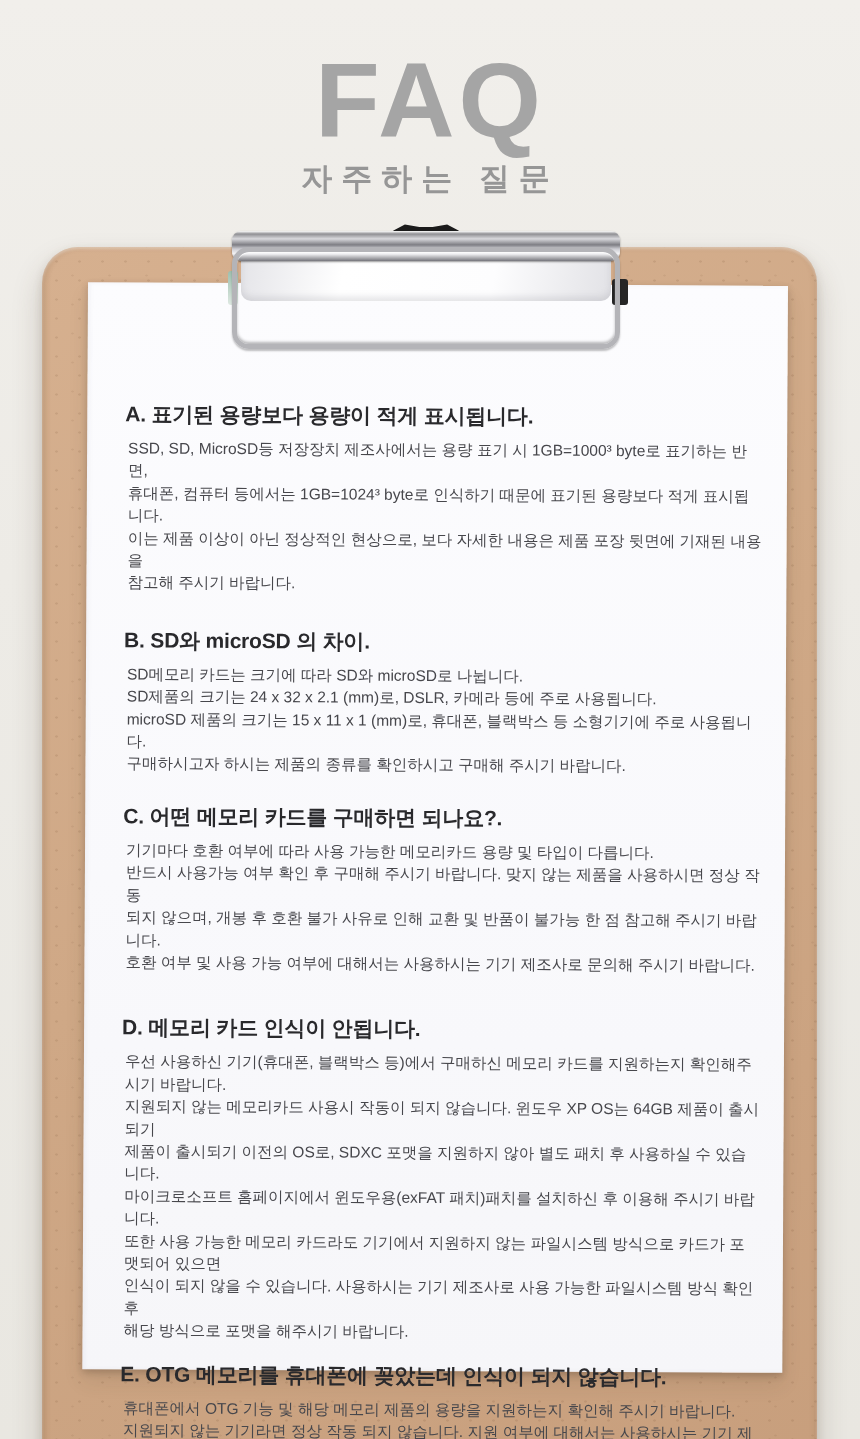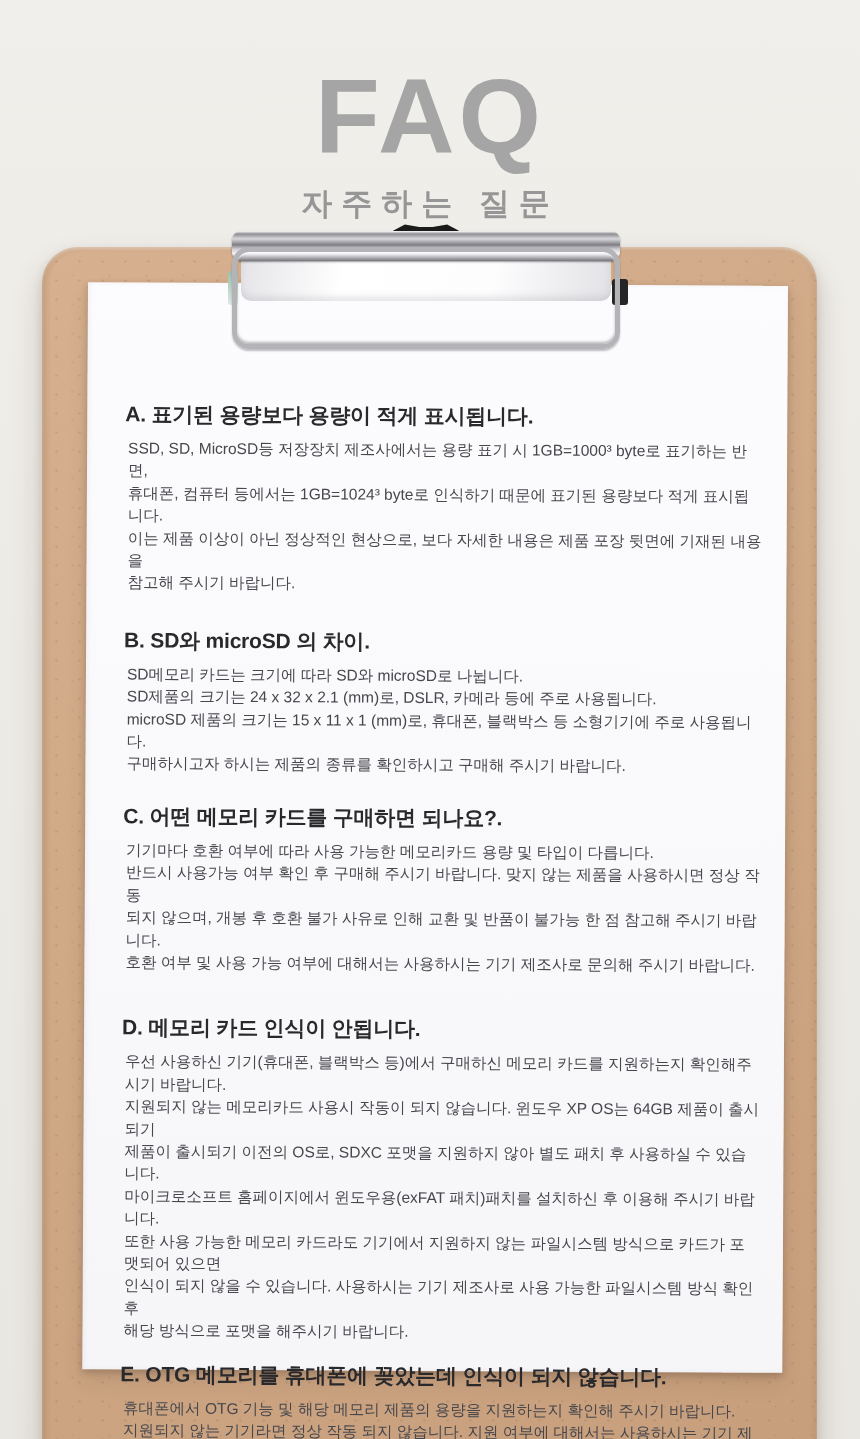--- a/index.html
+++ b/index.html
@@ -21,28 +21,28 @@
     top: 50px; left: 0; right: 0;
     text-align: center;
     z-index: 1;
   }
   .faq-title {
     font-size: 106px;
     font-weight: 700;
     line-height: 0.95;
     letter-spacing: 4px;
     color: #a5a5a5;
-    margin: 16px;
+    margin: 0;
   }
   .faq-subtitle {
     font-size: 31px;
     font-weight: 700;
     letter-spacing: 9px;
     color: #969696;
-    margin-top: 13px;
+    margin-top: 7px;
   }
 
   
   .clipboard {
     position: absolute;
     left: 42px; top: 247px;
     width: 775px; height: 1291px;
     border-radius: 36px;
     background-color: #cfa887;
     background-image:

